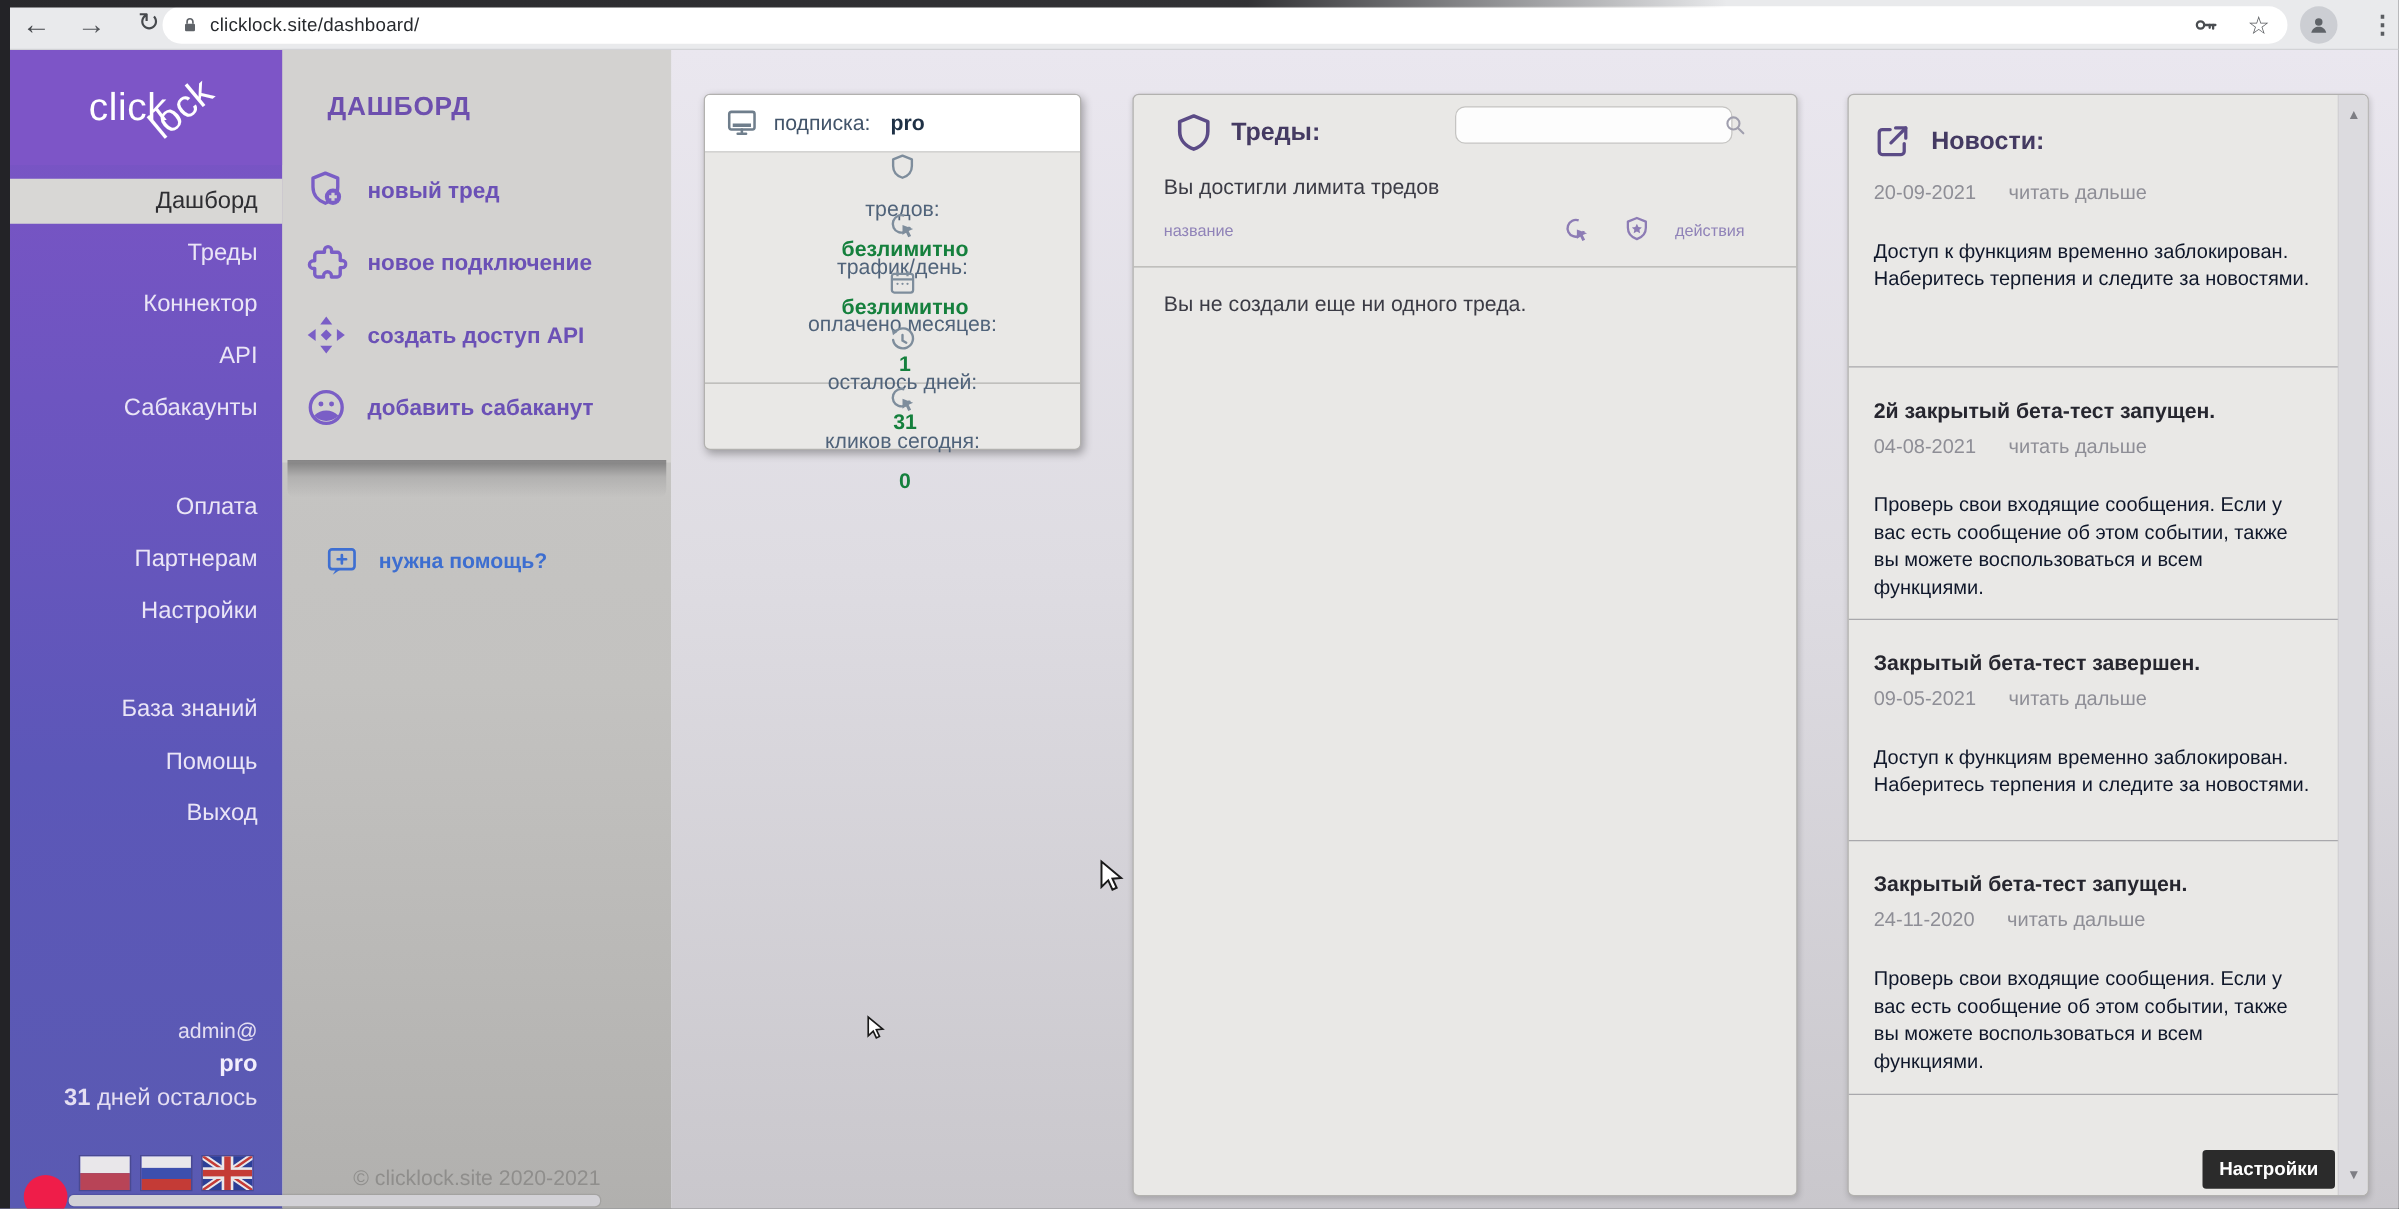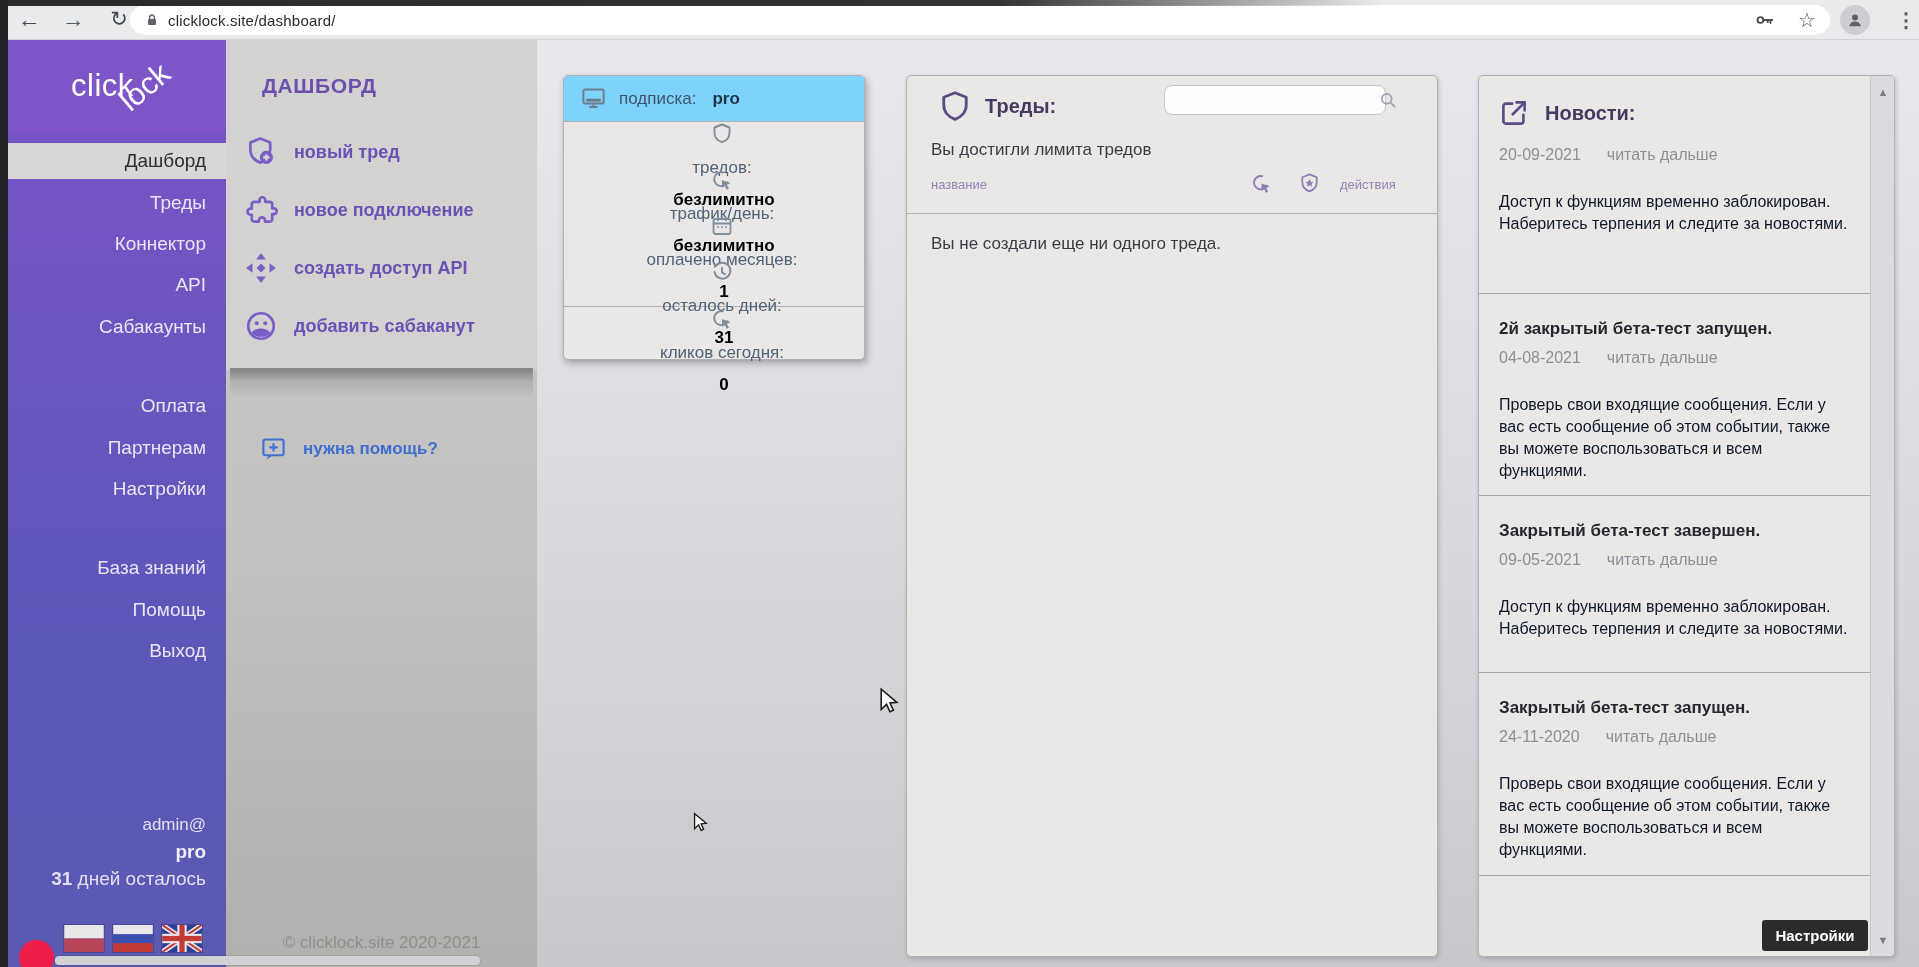--- a/index.html
+++ b/index.html
@@ -76,29 +76,29 @@
     font-size:17px; color:#8f8e8c; }
 
   
   .main { position:absolute; left:537px; top:0; width:1382px; height:927px;
     background:linear-gradient(180deg,#eae7ef 0%,#dedce2 45%,#c9c7cc 100%); }
 
   .panel { position:absolute; background:#e9e8e6; border:1px solid #b2b1af; border-radius:5px; }
 
   
   .sub-panel { left:563px; top:35px; width:302px; height:285px; box-shadow:2px 3px 7px rgba(0,0,0,.3); }
-  .sub-header { height:46px; background:#7dd3fc; border-bottom:1px solid #b2b1af;
+  .sub-header { height:46px; background:#ffffff; border-bottom:1px solid #b2b1af;
     border-radius:4px 4px 0 0; display:flex; align-items:center; padding-left:16px; gap:12px; }
   .sub-header .sicon { width:27px; height:27px; color:#6f7e8c; }
   .sub-header .slabel { font-size:17px; color:#42546a; }
   .sub-header .svalue { font-size:17px; font-weight:bold; color:#1f3146; margin-left:4px; }
   .sub-row { height:46px; display:flex; align-items:center; padding-left:16px; gap:12px;flex-direction:column; }
   .sub-row .sicon { width:24px; height:24px; color:#7e8d9c; flex:0 0 auto; }
   .sub-row .rlabel { font-size:17px; color:#50637a; }
-  .sub-row .rvalue { font-size:17px; font-weight:bold; color:#000000; margin-left:4px; }
+  .sub-row .rvalue { font-size:17px; font-weight:bold; color:#15803d; margin-left:4px; }
   .sub-footer { border-top:1px solid #b2b1af; height:54px; }
 
   
   .threads-panel { left:906px; top:35px; width:532px; height:882px; box-shadow:1px 2px 5px rgba(0,0,0,.18); }
   .th-shield { position:absolute; left:30px; top:13px; width:36px; height:36px; color:#5b4b86; }
   .th-title { position:absolute; left:78px; top:19px; font-size:20px; font-weight:bold; color:#443a62; }
   .th-search { position:absolute; left:257px; top:9px; width:222px; height:30px; background:#fdfdfd;
     border:1px solid #c5c4c2; border-radius:8px; display:flex; align-items:center; }
   .th-search input { flex:1; border:none; outline:none; background:transparent; height:26px;
     font-size:15px; padding:0 4px 0 10px; font-family:"Liberation Sans",sans-serif; color:#333; }

